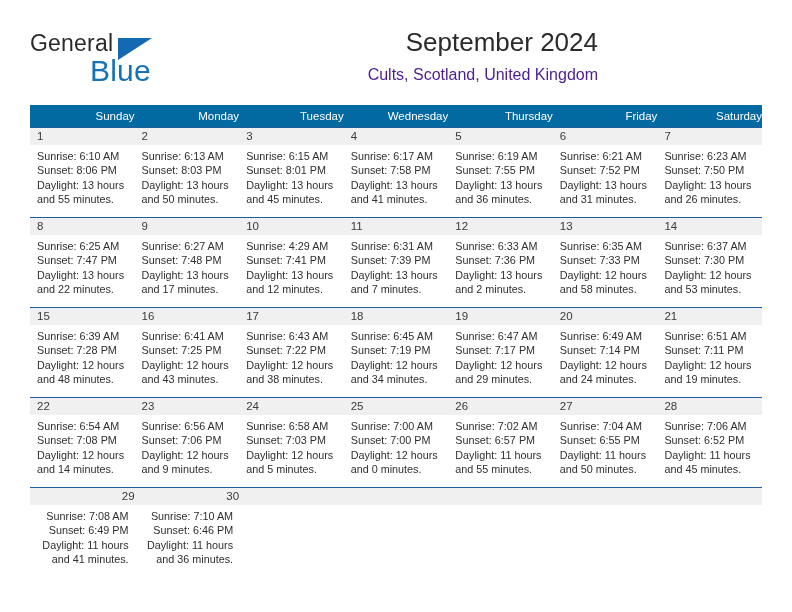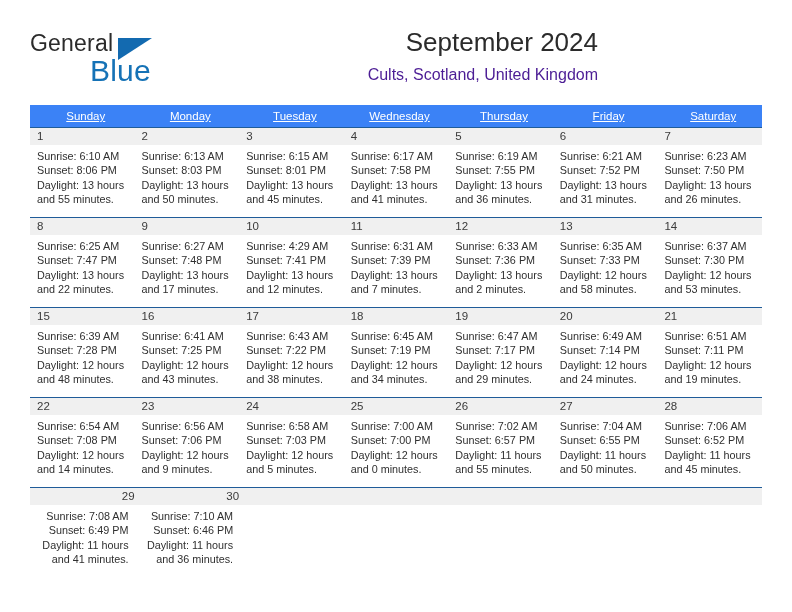--- a/index.html
+++ b/index.html
@@ -91,29 +91,28 @@
   .calendar {
     position: absolute;
     left: 30px;
     top: 105px;
     width: 732px;
     border-collapse: collapse;
     table-layout: fixed;
   }
 
   .calendar th {
-    background: #3b82f6;
+    background: #0369a1;
     color: #ffffff;
     font-size: 11.5px;
     font-weight: normal;
-    text-align: center;
+    text-align: right;
     padding: 5px 0 5px 7px;
     height: 20px;
     box-sizing: border-box;
-    text-decoration: underline;
   }
 
   .week-row > td {
     vertical-align: top;
     padding: 0;
     border-top: 1.6px solid #1f5c99;
     height: 90px;
     box-sizing: border-box;
   }
   .week-row.last > td {

